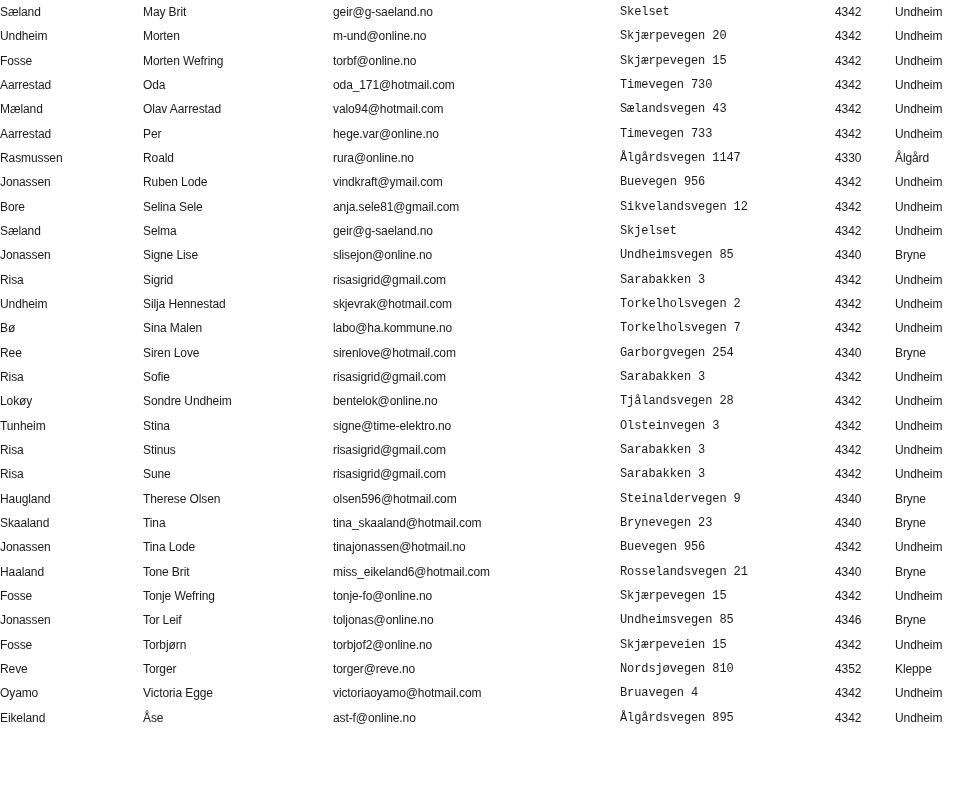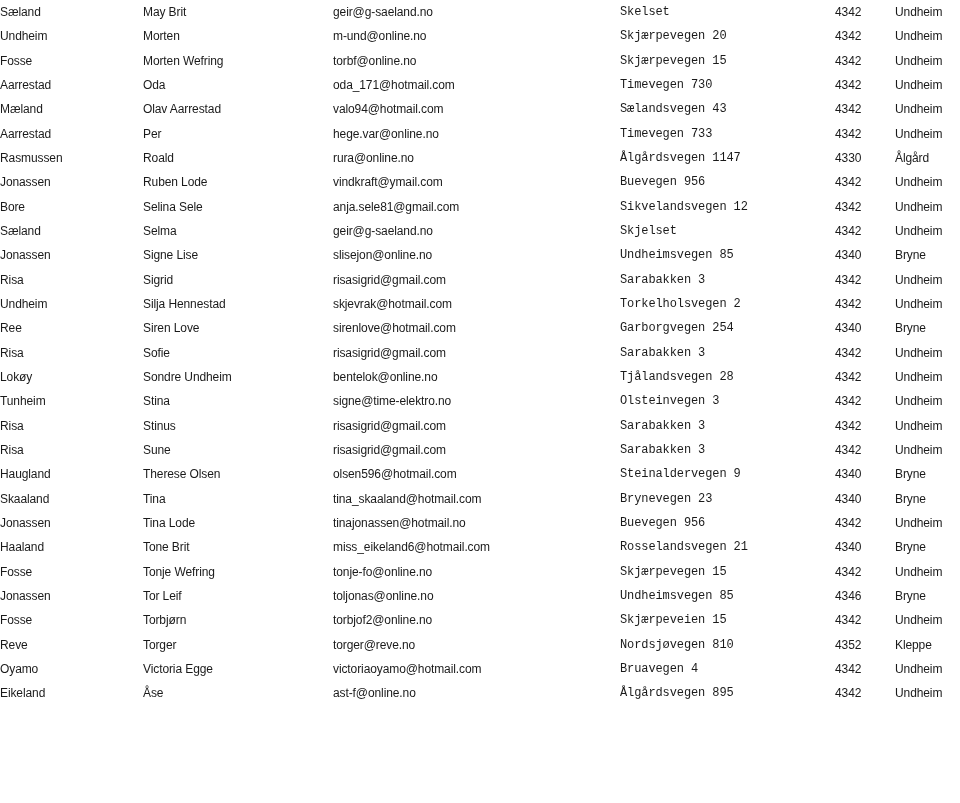--- a/index.html
+++ b/index.html
@@ -154,20 +154,28 @@
       </tr>
       <tr>
         <td class="cell-last">Undheim</td>
         <td class="cell-first">Silja Hennestad</td>
         <td class="cell-email">skjevrak@hotmail.com</td>
         <td class="cell-addr">Torkelholsvegen 2</td>
         <td class="cell-zip">4342</td>
         <td class="cell-city">Undheim</td>
       </tr>
       <tr>
+        <td class="cell-last">Bø</td>
+        <td class="cell-first">Sina Malen</td>
+        <td class="cell-email">labo@ha.kommune.no</td>
+        <td class="cell-addr">Torkelholsvegen 7</td>
+        <td class="cell-zip">4342</td>
+        <td class="cell-city">Undheim</td>
+      </tr>
+      <tr>
         <td class="cell-last">Ree</td>
         <td class="cell-first">Siren Love</td>
         <td class="cell-email">sirenlove@hotmail.com</td>
         <td class="cell-addr">Garborgvegen 254</td>
         <td class="cell-zip">4340</td>
         <td class="cell-city">Bryne</td>
       </tr>
       <tr>
         <td class="cell-last">Risa</td>
         <td class="cell-first">Sofie</td>

